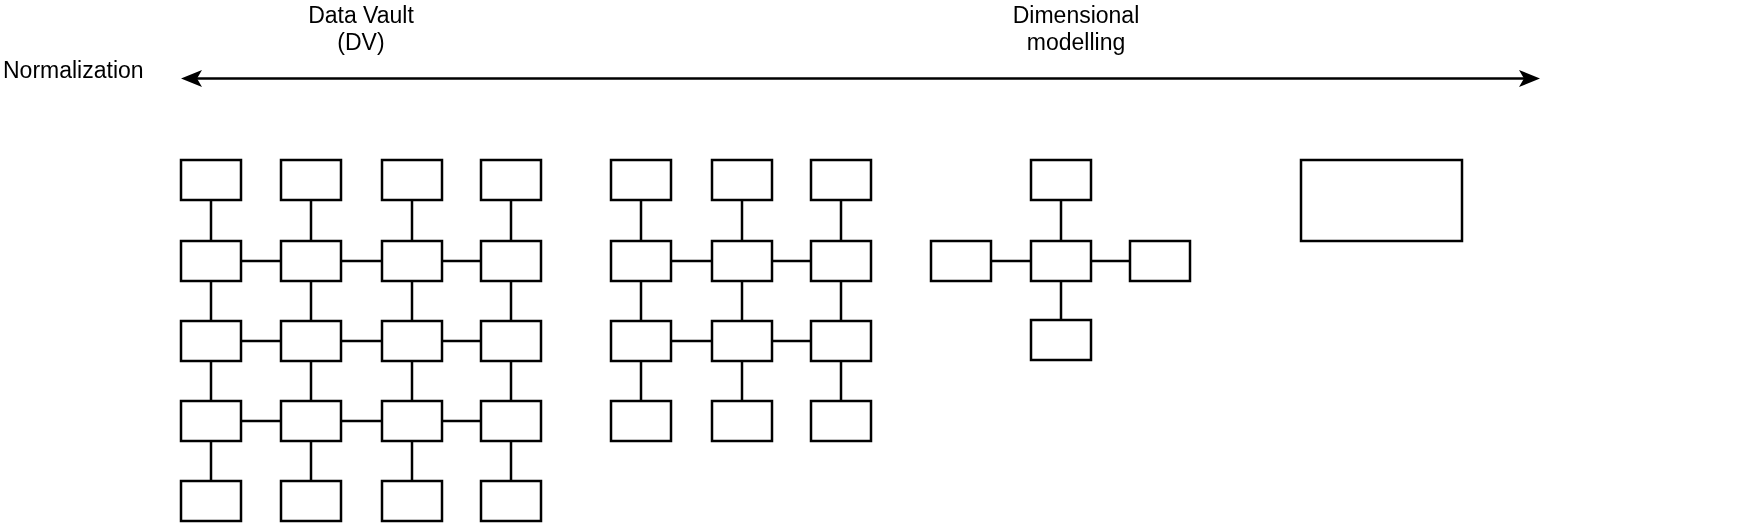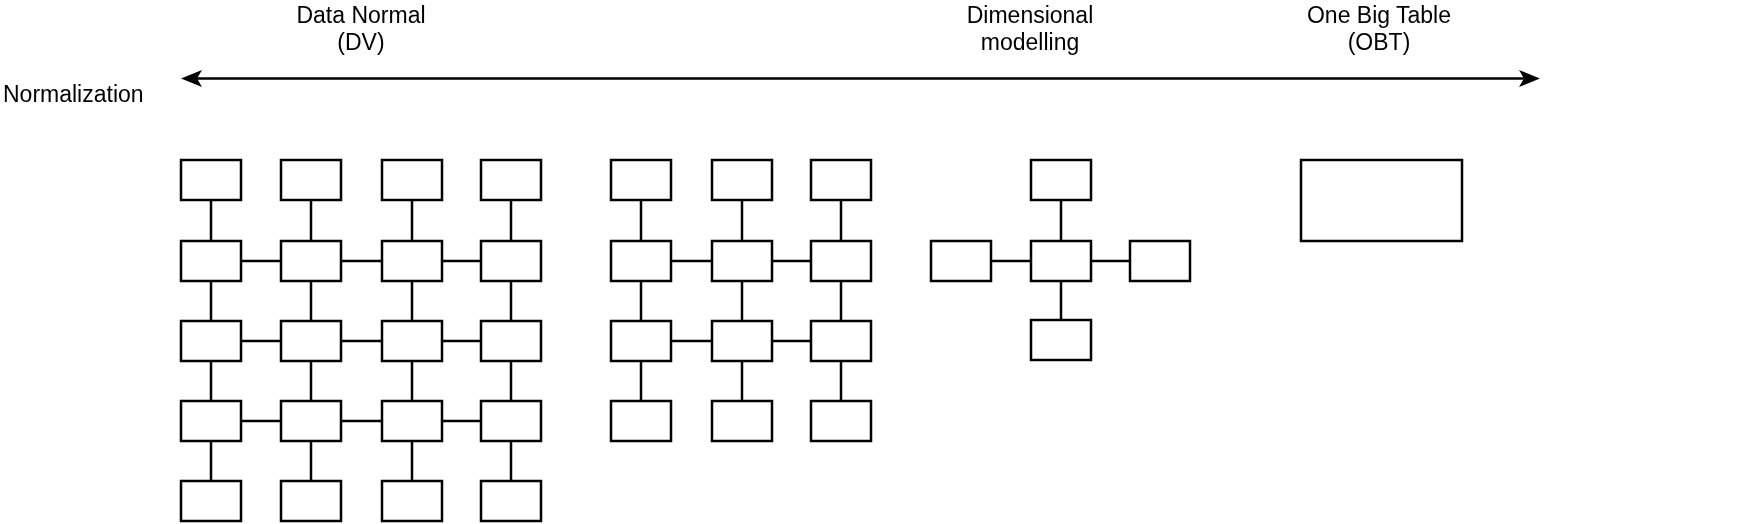--- a/index.html
+++ b/index.html
@@ -20,21 +20,21 @@
     position: absolute;
     left: 0;
     top: 0;
   }
   .axis-label {
     position: absolute;
     font-size: 23px;
     line-height: 27px;
     white-space: nowrap;
   }
-  .axis-label.left { left: 3px; top: 57px; margin-top: 24px; }
+  .axis-label.left { left: 3px; top: 57px; }
   .axis-label.right { left: 1562px; top: 62px; }
   .approach-label {
     position: absolute;
     top: 2px;
     transform: translateX(-50%);
     text-align: center;
     font-size: 23px;
     line-height: 27px;
     white-space: nowrap;
   }
@@ -126,27 +126,23 @@
       <rect x="1130" y="241" width="60" height="40" fill="#ffffff" stroke="#000000" stroke-width="2.5"></rect>
       <rect x="1031" y="320" width="60" height="40" fill="#ffffff" stroke="#000000" stroke-width="2.5"></rect>
       <rect x="1031" y="241" width="60" height="40" fill="#ffffff" stroke="#000000" stroke-width="2.5"></rect>
       <rect x="1301" y="160" width="161" height="81" fill="#ffffff" stroke="#000000" stroke-width="2.5"></rect>
     </svg>
 
   <div class="axis-label left">Normalization</div>
 
 
   <div class="approach-label" style="left:361px">
-    <div>Data Normal</div>
+    <div>Data Vault</div>
     <div>(DV)</div>
   </div>
 
 
-  <div class="approach-label" style="left:1030px">
+  <div class="approach-label" style="left:1076px">
     <div>Dimensional</div>
     <div>modelling</div>
   </div>
 
-  <div class="approach-label" style="left:1379px">
-    <div>One Big Table</div>
-    <div>(OBT)</div>
-  </div>
 </div>
 
 </body></html>

